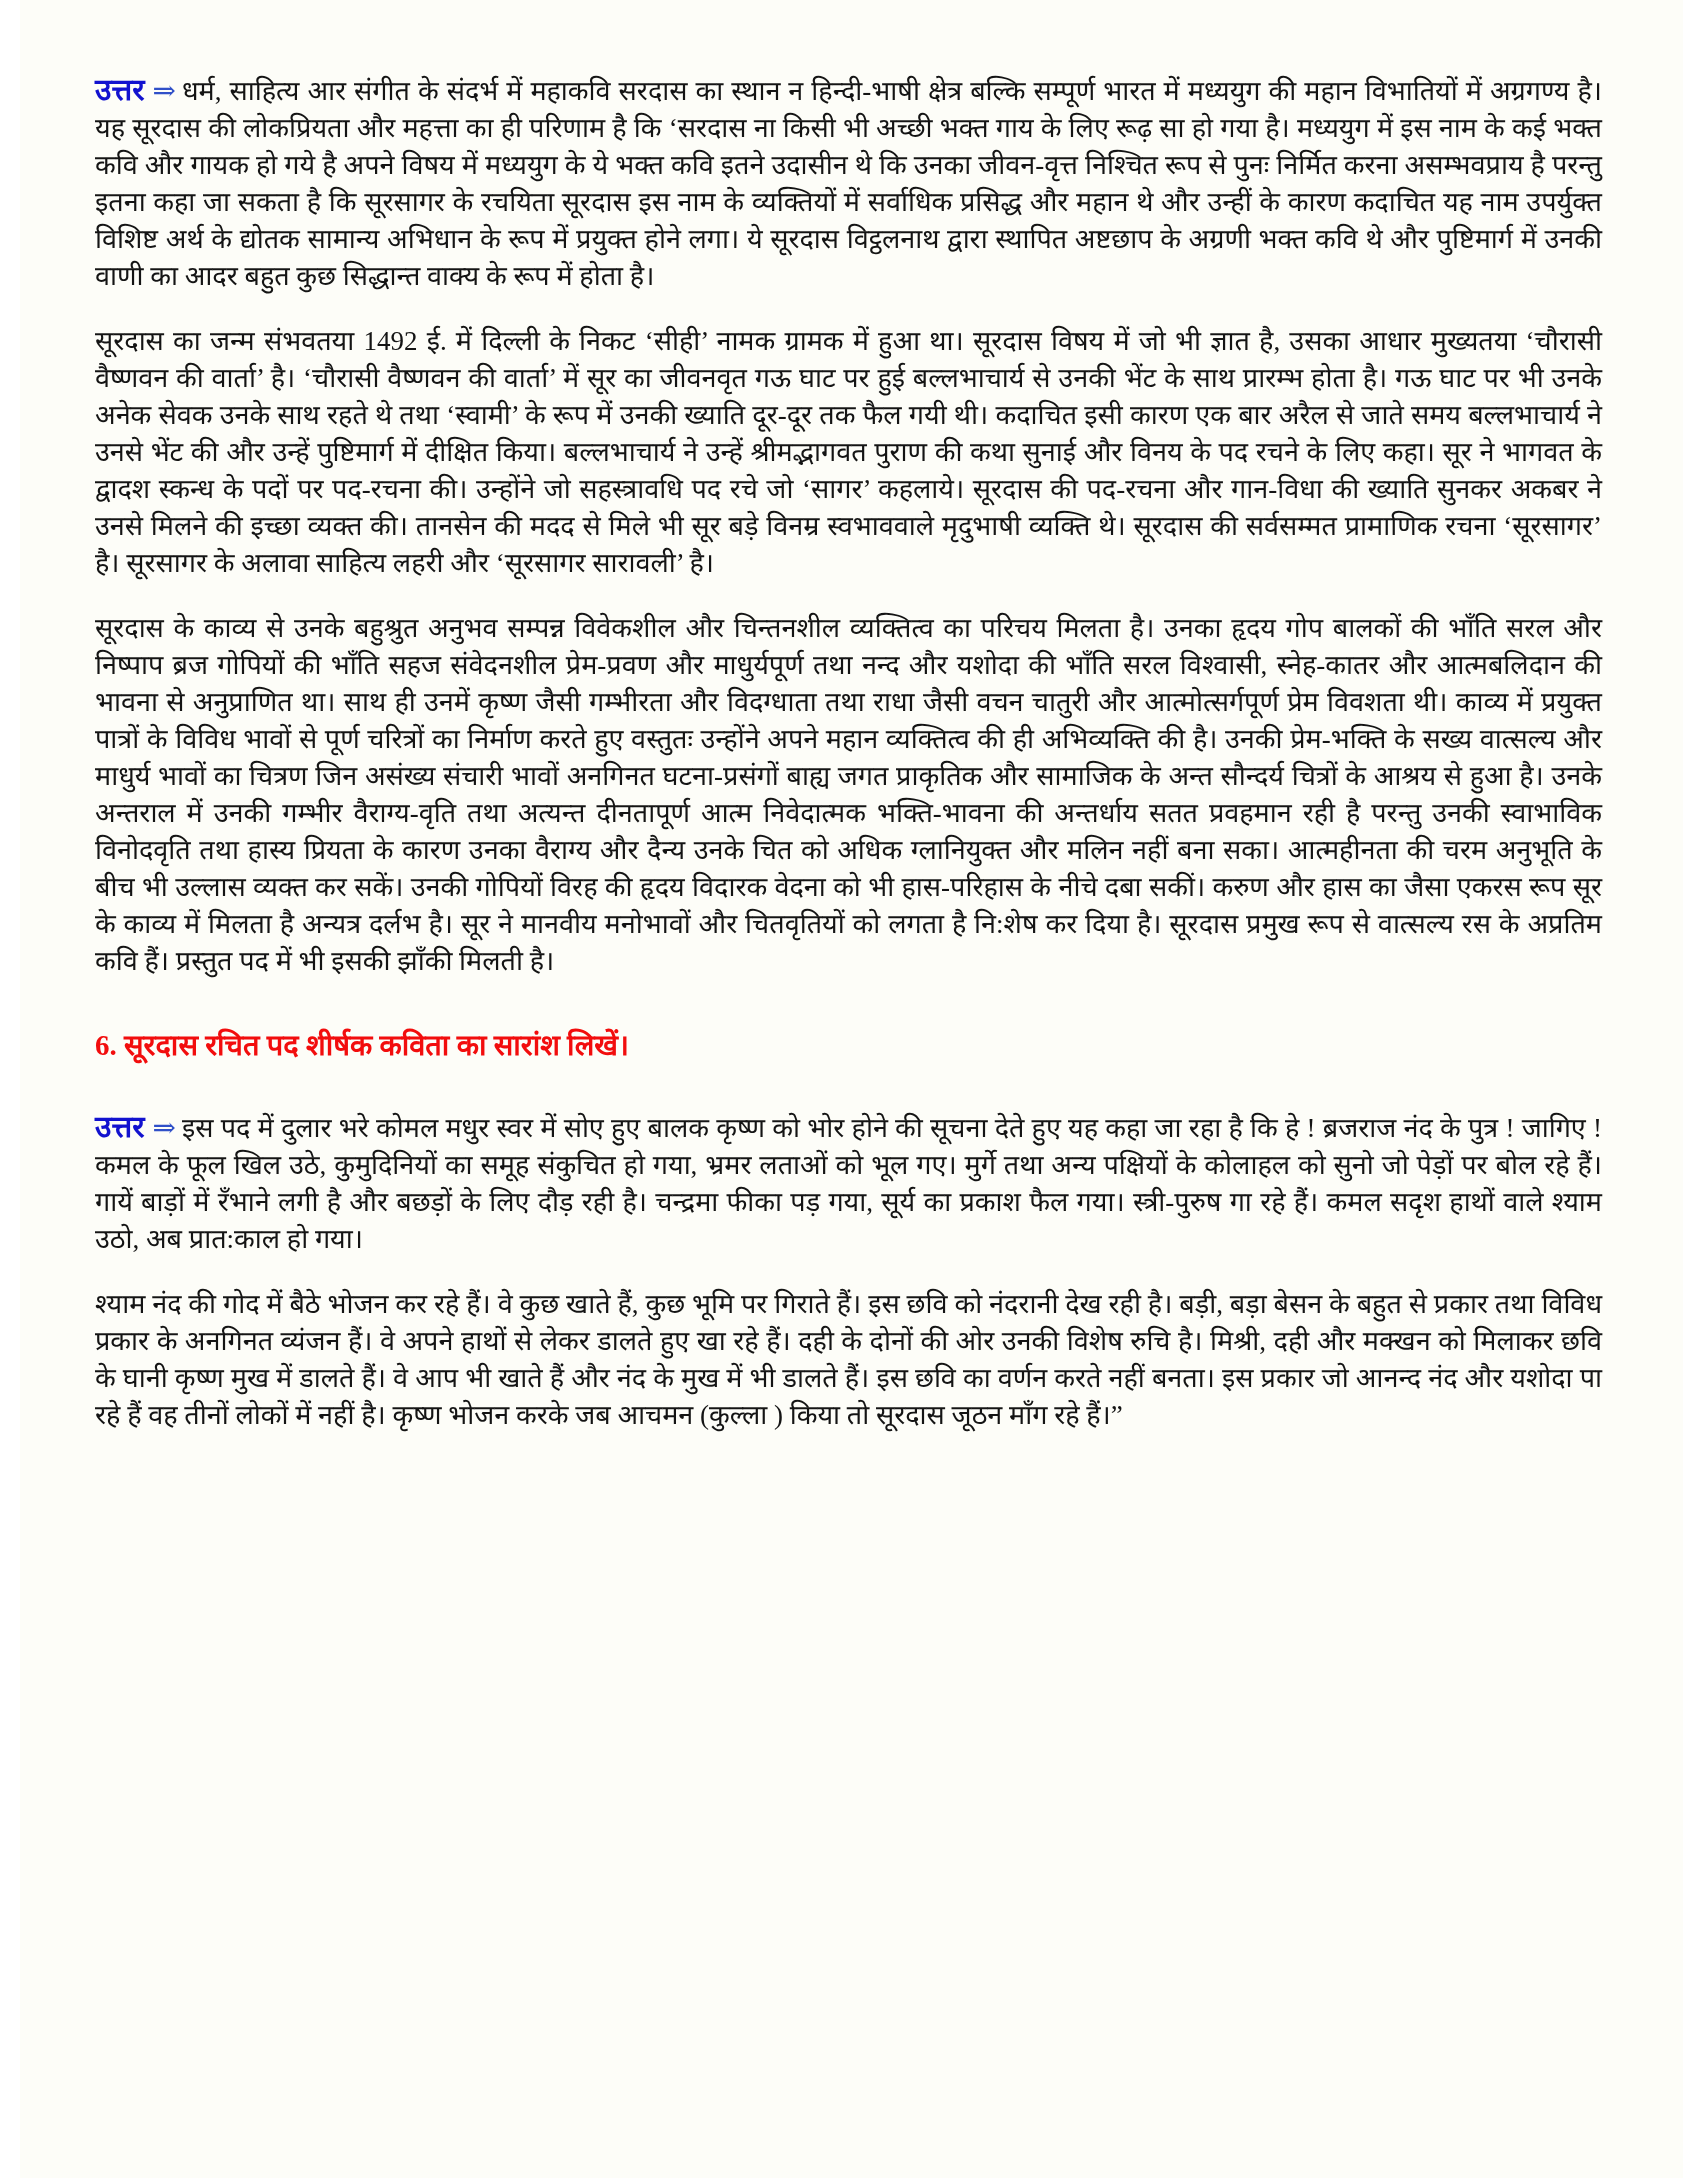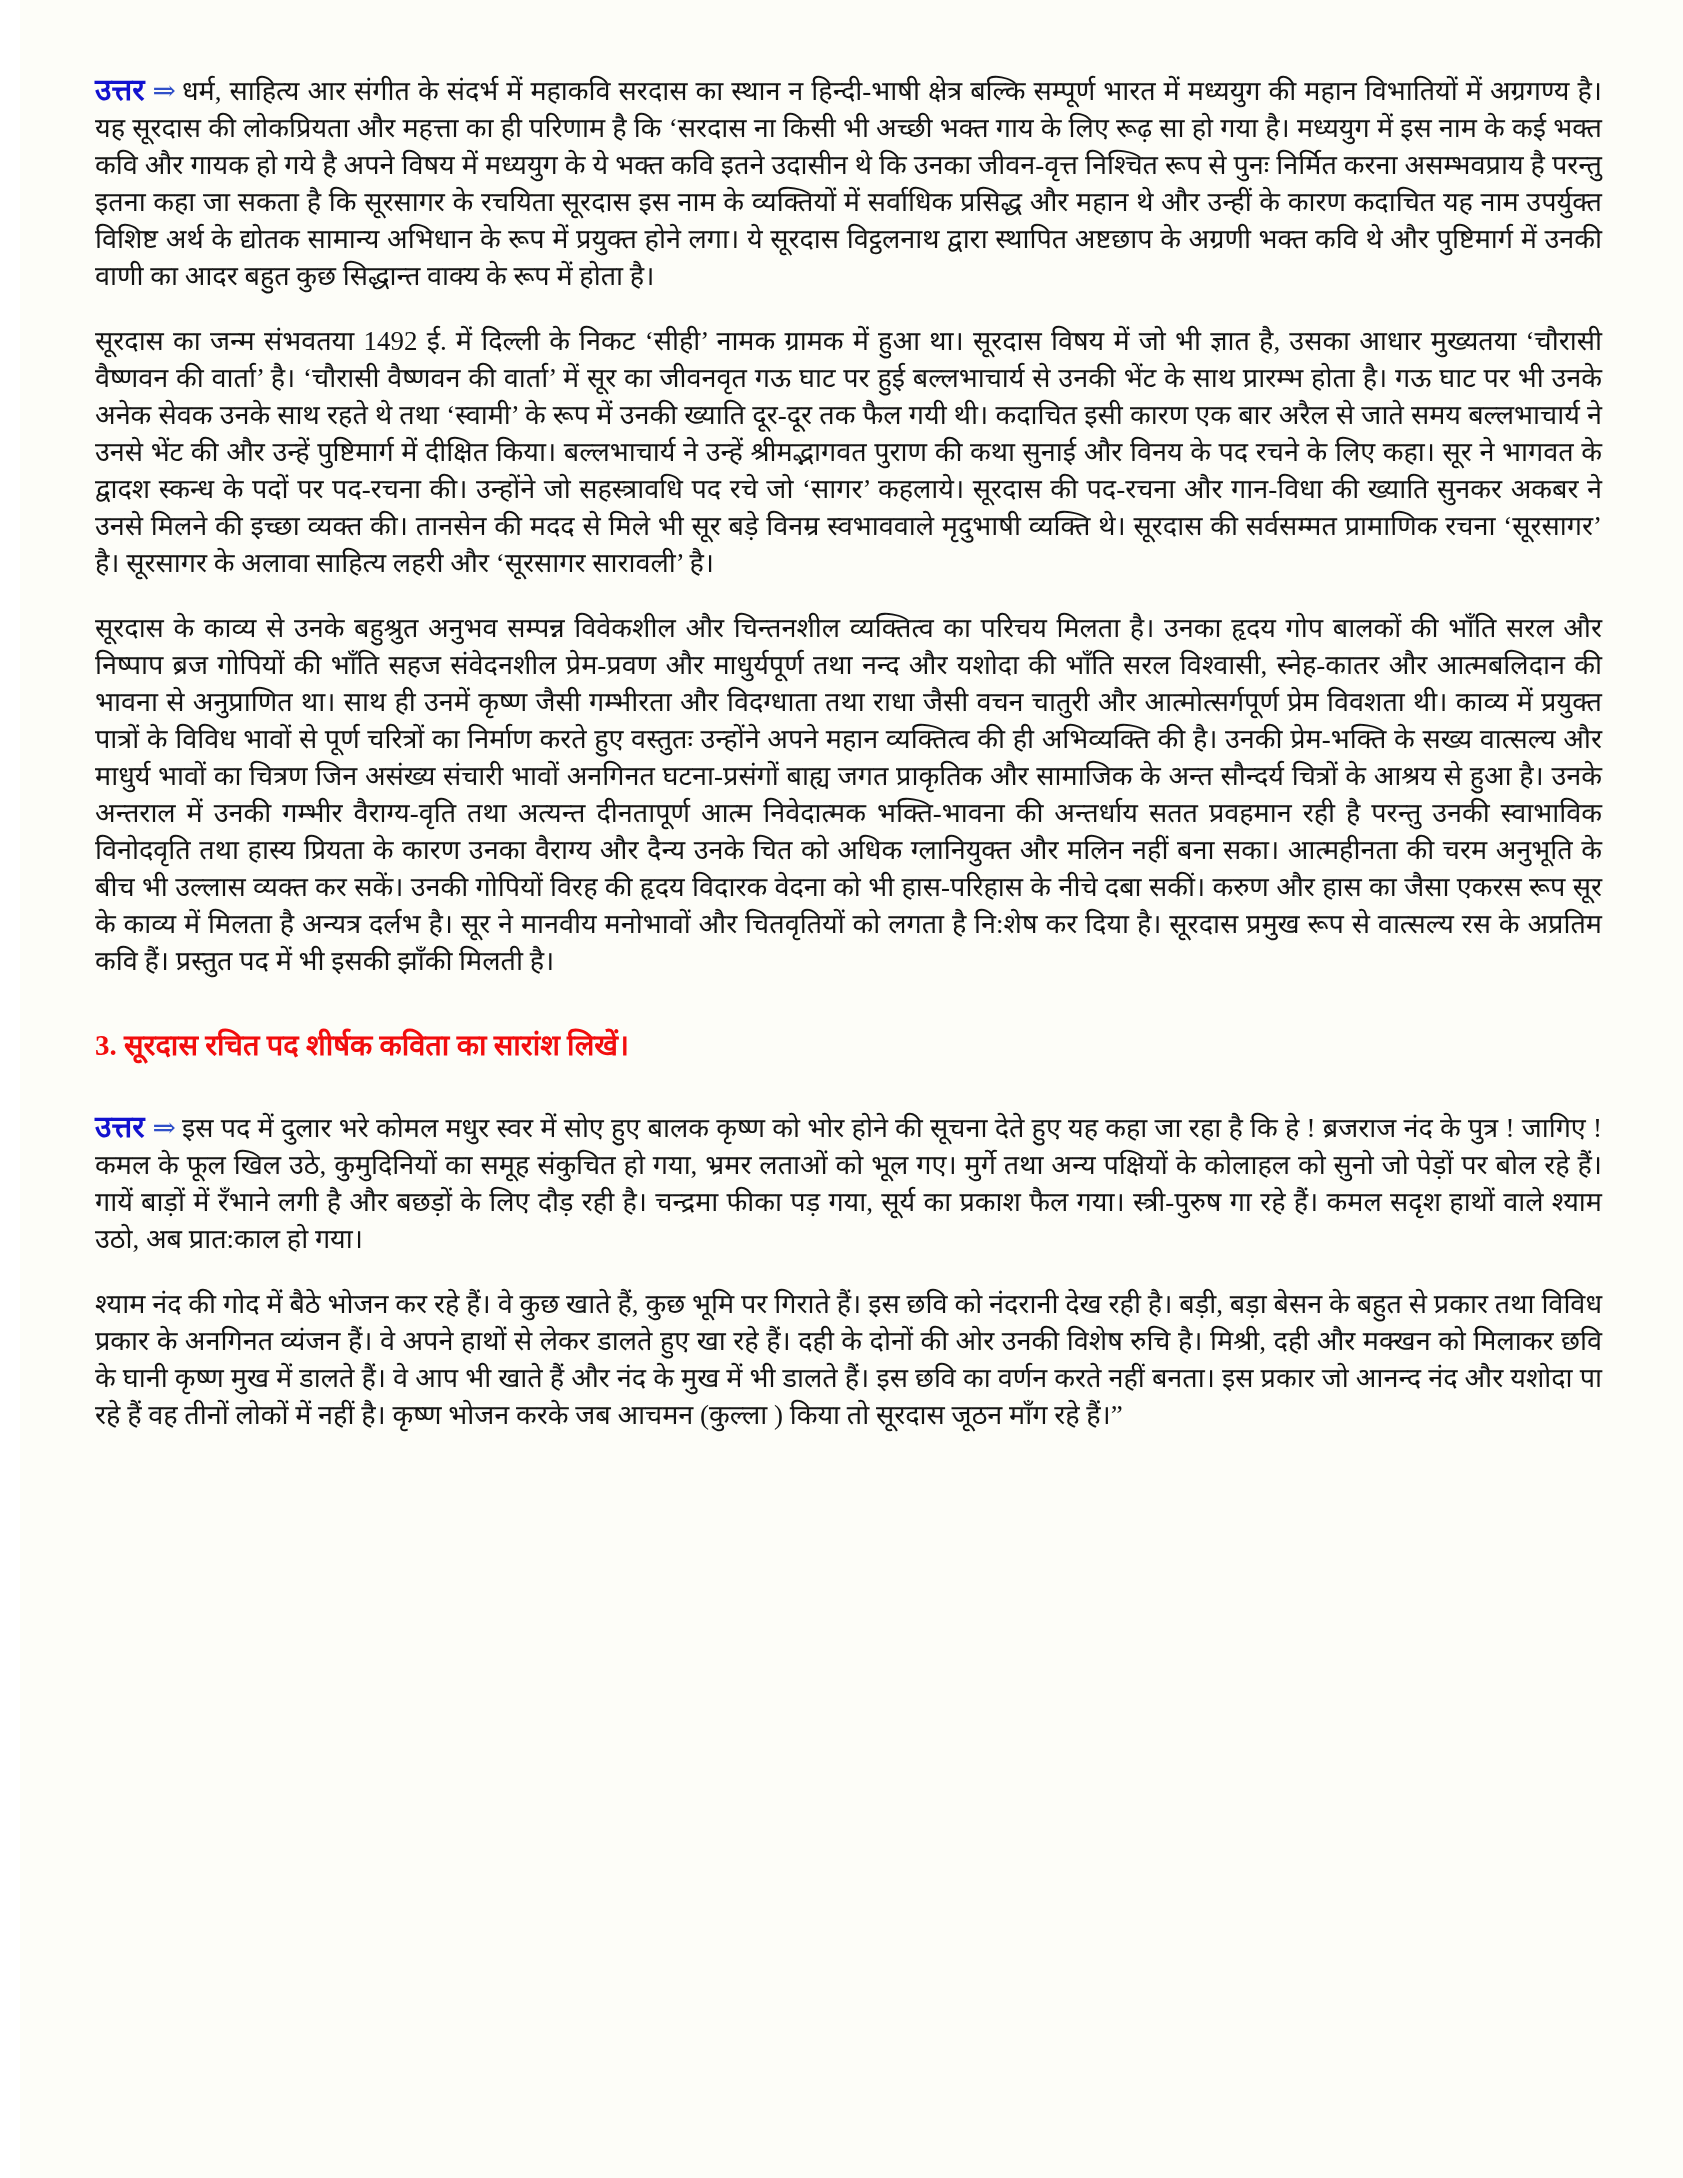--- a/index.html
+++ b/index.html
@@ -47,20 +47,20 @@
 <body>
 
 <div class="page">
 
   <p class="body-para"><span class="ans-label">उत्तर</span><span class="dbl-arrow">⇒</span><span>धर्म, साहित्य आर संगीत के संदर्भ में महाकवि सरदास का स्थान न हिन्दी-भाषी क्षेत्र बल्कि सम्पूर्ण भारत में मध्ययुग की महान विभातियों में अग्रगण्य है। यह सूरदास की लोकप्रियता और महत्ता का ही परिणाम है कि ‘सरदास ना किसी भी अच्छी भक्त गाय के लिए रूढ़ सा हो गया है। मध्ययुग में इस नाम के कई भक्त कवि और गायक हो गये है अपने विषय में मध्ययुग के ये भक्त कवि इतने उदासीन थे कि उनका जीवन-वृत्त निश्चित रूप से पुनः निर्मित करना असम्भवप्राय है परन्तु इतना कहा जा सकता है कि सूरसागर के रचयिता सूरदास इस नाम के व्यक्तियों में सर्वाधिक प्रसिद्ध और महान थे और उन्हीं के कारण कदाचित यह नाम उपर्युक्त विशिष्ट अर्थ के द्योतक सामान्य अभिधान के रूप में प्रयुक्त होने लगा। ये सूरदास विट्ठलनाथ द्वारा स्थापित अष्टछाप के अग्रणी भक्त कवि थे और पुष्टिमार्ग में उनकी वाणी का आदर बहुत कुछ सिद्धान्त वाक्य के रूप में होता है।</span></p>
 
   <p class="body-para">सूरदास का जन्म संभवतया 1492 ई. में दिल्ली के निकट ‘सीही’ नामक ग्रामक में हुआ था। सूरदास विषय में जो भी ज्ञात है, उसका आधार मुख्यतया ‘चौरासी वैष्णवन की वार्ता’ है। ‘चौरासी वैष्णवन की वार्ता’ में सूर का जीवनवृत गऊ घाट पर हुई बल्लभाचार्य से उनकी भेंट के साथ प्रारम्भ होता है। गऊ घाट पर भी उनके अनेक सेवक उनके साथ रहते थे तथा ‘स्वामी’ के रूप में उनकी ख्याति दूर-दूर तक फैल गयी थी। कदाचित इसी कारण एक बार अरैल से जाते समय बल्लभाचार्य ने उनसे भेंट की और उन्हें पुष्टिमार्ग में दीक्षित किया। बल्लभाचार्य ने उन्हें श्रीमद्भागवत पुराण की कथा सुनाई और विनय के पद रचने के लिए कहा। सूर ने भागवत के द्वादश स्कन्ध के पदों पर पद-रचना की। उन्होंने जो सहस्त्रावधि पद रचे जो ‘सागर’ कहलाये। सूरदास की पद-रचना और गान-विधा की ख्याति सुनकर अकबर ने उनसे मिलने की इच्छा व्यक्त की। तानसेन की मदद से मिले भी सूर बड़े विनम्र स्वभाववाले मृदुभाषी व्यक्ति थे। सूरदास की सर्वसम्मत प्रामाणिक रचना ‘सूरसागर’ है। सूरसागर के अलावा साहित्य लहरी और ‘सूरसागर सारावली’ है।</p>
 
   <p class="body-para">सूरदास के काव्य से उनके बहुश्रुत अनुभव सम्पन्न विवेकशील और चिन्तनशील व्यक्तित्व का परिचय मिलता है। उनका हृदय गोप बालकों की भाँति सरल और निष्पाप ब्रज गोपियों की भाँति सहज संवेदनशील प्रेम-प्रवण और माधुर्यपूर्ण तथा नन्द और यशोदा की भाँति सरल विश्वासी, स्नेह-कातर और आत्मबलिदान की भावना से अनुप्राणित था। साथ ही उनमें कृष्ण जैसी गम्भीरता और विदग्धाता तथा राधा जैसी वचन चातुरी और आत्मोत्सर्गपूर्ण प्रेम विवशता थी। काव्य में प्रयुक्त पात्रों के विविध भावों से पूर्ण चरित्रों का निर्माण करते हुए वस्तुतः उन्होंने अपने महान व्यक्तित्व की ही अभिव्यक्ति की है। उनकी प्रेम-भक्ति के सख्य वात्सल्य और माधुर्य भावों का चित्रण जिन असंख्य संचारी भावों अनगिनत घटना-प्रसंगों बाह्य जगत प्राकृतिक और सामाजिक के अन्त सौन्दर्य चित्रों के आश्रय से हुआ है। उनके अन्तराल में उनकी गम्भीर वैराग्य-वृति तथा अत्यन्त दीनतापूर्ण आत्म निवेदात्मक भक्ति-भावना की अन्तर्धाय सतत प्रवहमान रही है परन्तु उनकी स्वाभाविक विनोदवृति तथा हास्य प्रियता के कारण उनका वैराग्य और दैन्य उनके चित को अधिक ग्लानियुक्त और मलिन नहीं बना सका। आत्महीनता की चरम अनुभूति के बीच भी उल्लास व्यक्त कर सकें। उनकी गोपियों विरह की हृदय विदारक वेदना को भी हास-परिहास के नीचे दबा सकीं। करुण और हास का जैसा एकरस रूप सूर के काव्य में मिलता है अन्यत्र दर्लभ है। सूर ने मानवीय मनोभावों और चितवृतियों को लगता है नि:शेष कर दिया है। सूरदास प्रमुख रूप से वात्सल्य रस के अप्रतिम कवि हैं। प्रस्तुत पद में भी इसकी झाँकी मिलती है।</p>
 
-  <h2 class="question-heading">3. सूरदास रचित पद शीर्षक कविता का सारांश लिखें।</h2>
+  <h2 class="question-heading">6. सूरदास रचित पद शीर्षक कविता का सारांश लिखें।</h2>
 
   <p class="body-para"><span class="ans-label">उत्तर</span><span class="dbl-arrow">⇒</span><span>इस पद में दुलार भरे कोमल मधुर स्वर में सोए हुए बालक कृष्ण को भोर होने की सूचना देते हुए यह कहा जा रहा है कि हे ! ब्रजराज नंद के पुत्र ! जागिए ! कमल के फूल खिल उठे, कुमुदिनियों का समूह संकुचित हो गया, भ्रमर लताओं को भूल गए। मुर्गे तथा अन्य पक्षियों के कोलाहल को सुनो जो पेड़ों पर बोल रहे हैं। गायें बाड़ों में रँभाने लगी है और बछड़ों के लिए दौड़ रही है। चन्द्रमा फीका पड़ गया, सूर्य का प्रकाश फैल गया। स्त्री-पुरुष गा रहे हैं। कमल सदृश हाथों वाले श्याम उठो, अब प्रात:काल हो गया।</span></p>
 
   <p class="body-para">श्याम नंद की गोद में बैठे भोजन कर रहे हैं। वे कुछ खाते हैं, कुछ भूमि पर गिराते हैं। इस छवि को नंदरानी देख रही है। बड़ी, बड़ा बेसन के बहुत से प्रकार तथा विविध प्रकार के अनगिनत व्यंजन हैं। वे अपने हाथों से लेकर डालते हुए खा रहे हैं। दही के दोनों की ओर उनकी विशेष रुचि है। मिश्री, दही और मक्खन को मिलाकर छवि के घानी कृष्ण मुख में डालते हैं। वे आप भी खाते हैं और नंद के मुख में भी डालते हैं। इस छवि का वर्णन करते नहीं बनता। इस प्रकार जो आनन्द नंद और यशोदा पा रहे हैं वह तीनों लोकों में नहीं है। कृष्ण भोजन करके जब आचमन (कुल्ला ) किया तो सूरदास जूठन माँग रहे हैं।”</p>
 
 </div>
 
 
 </body></html>

